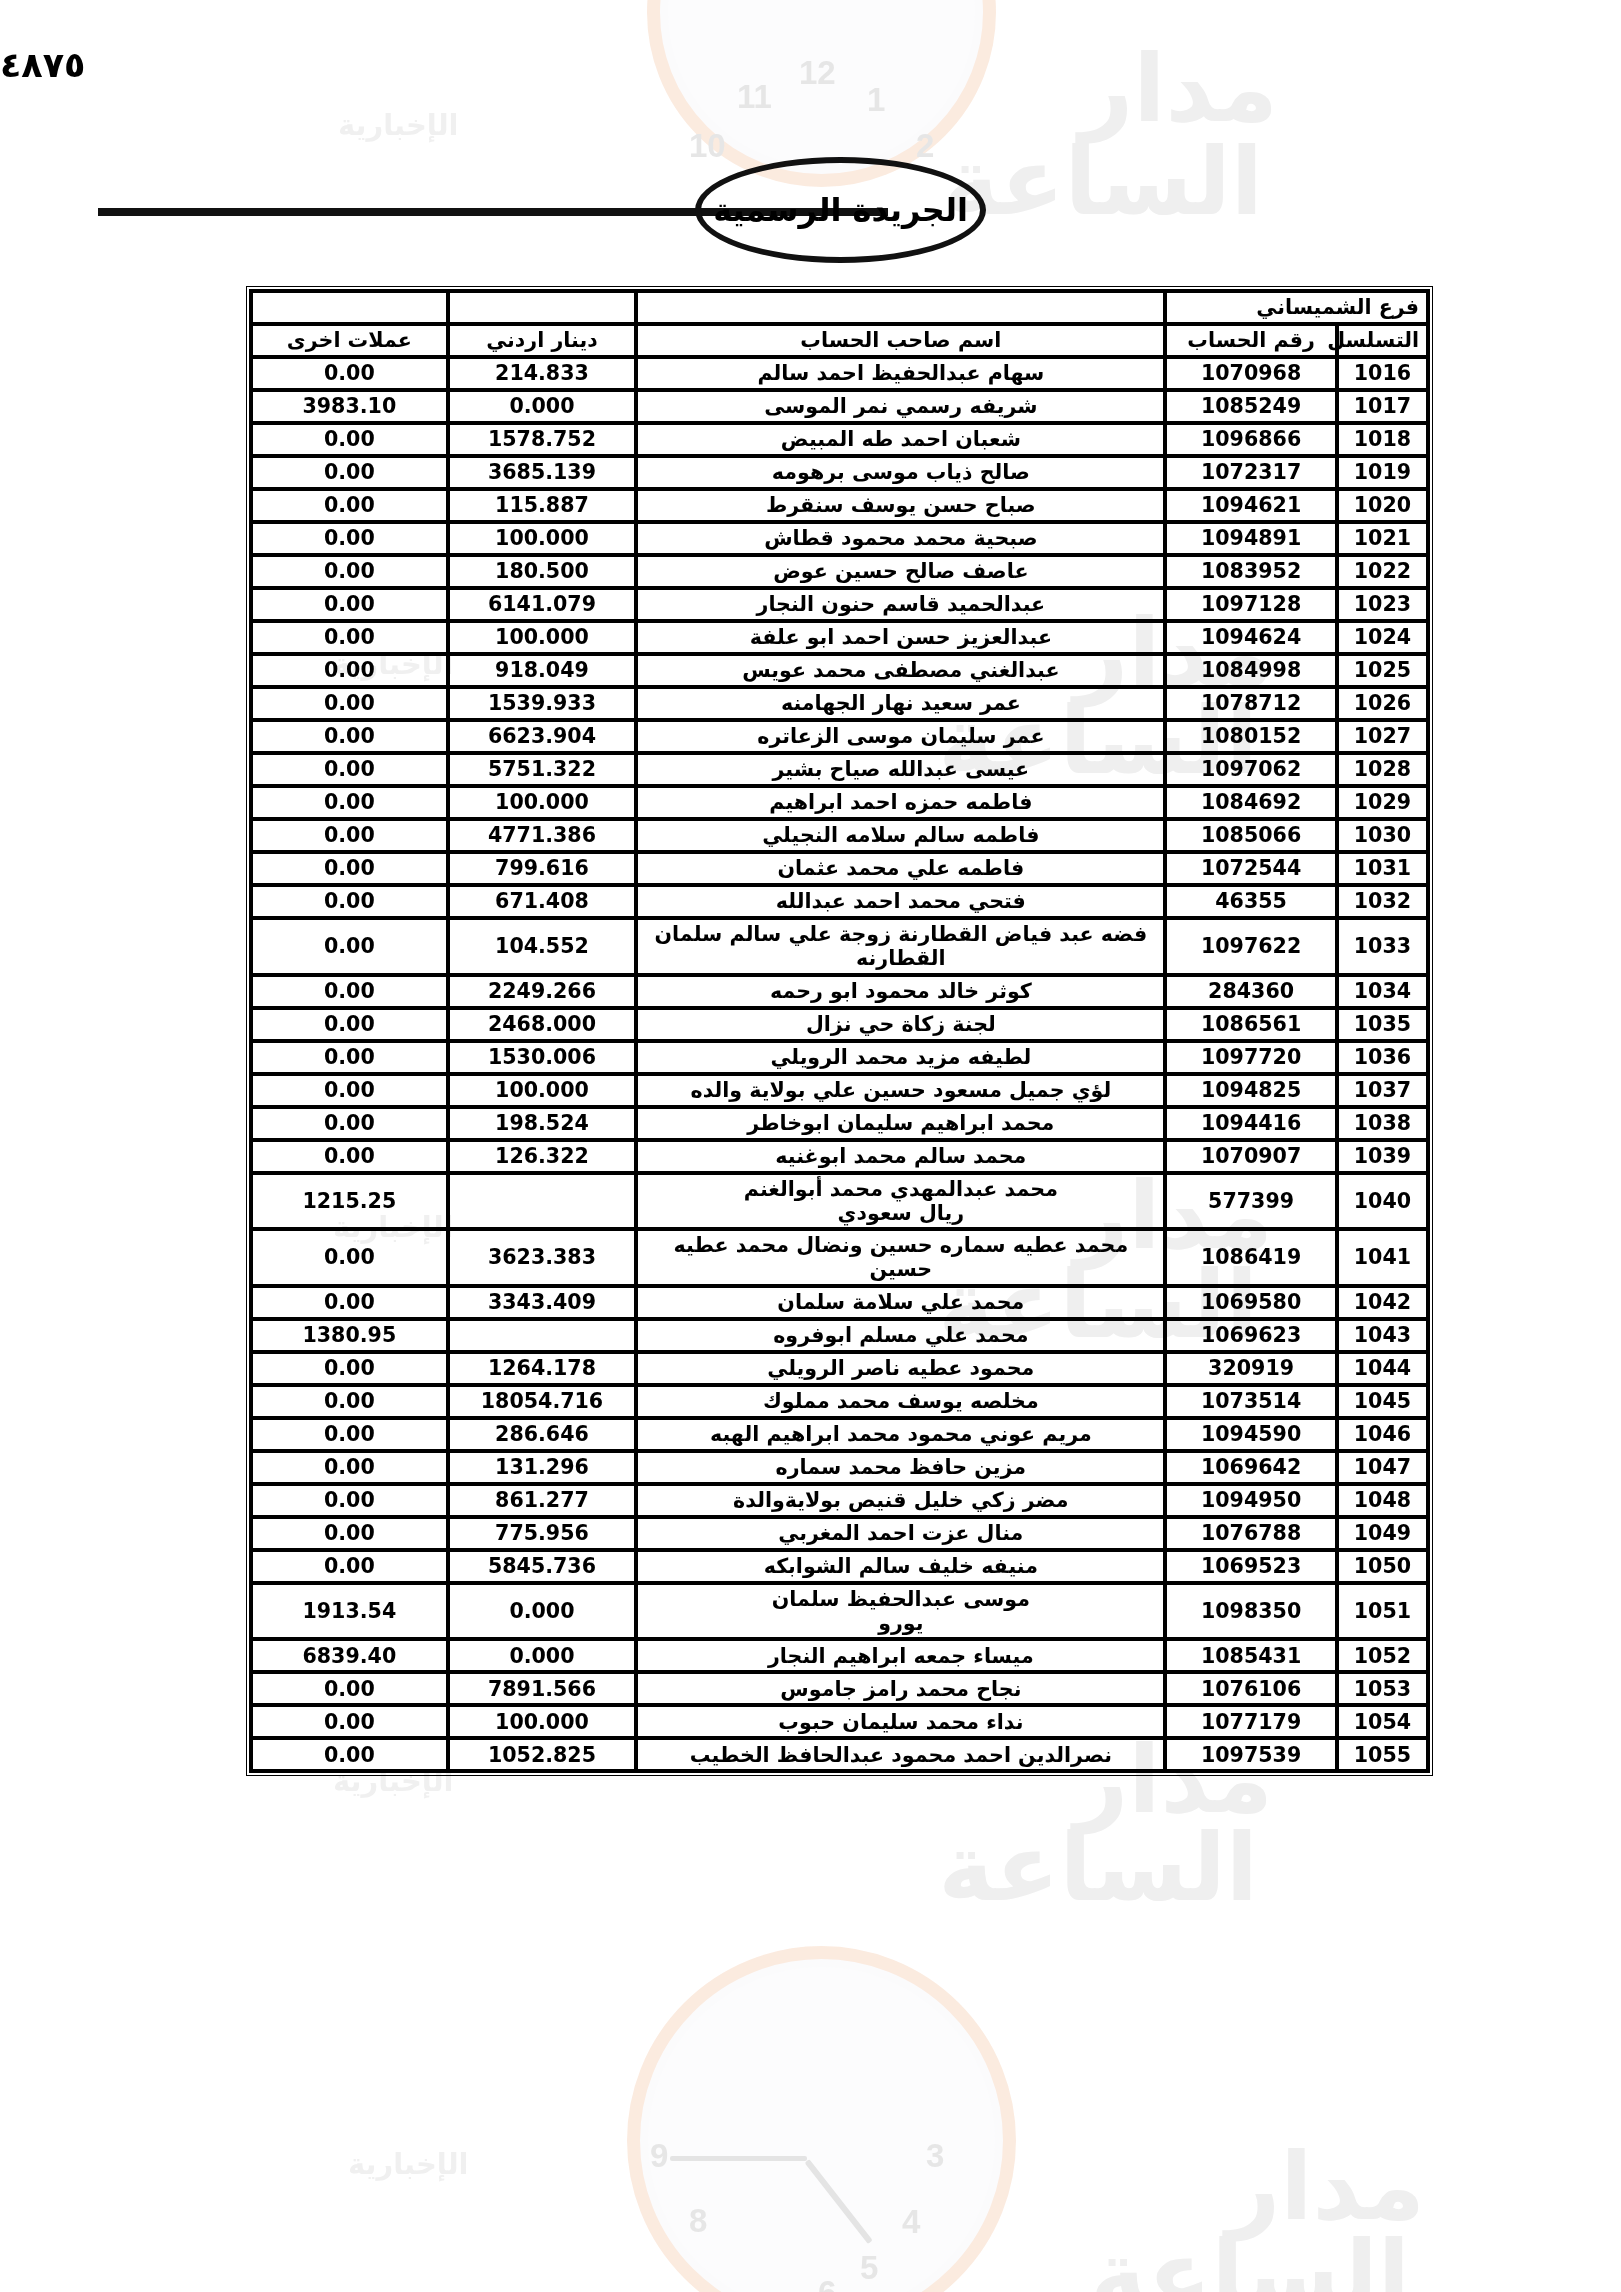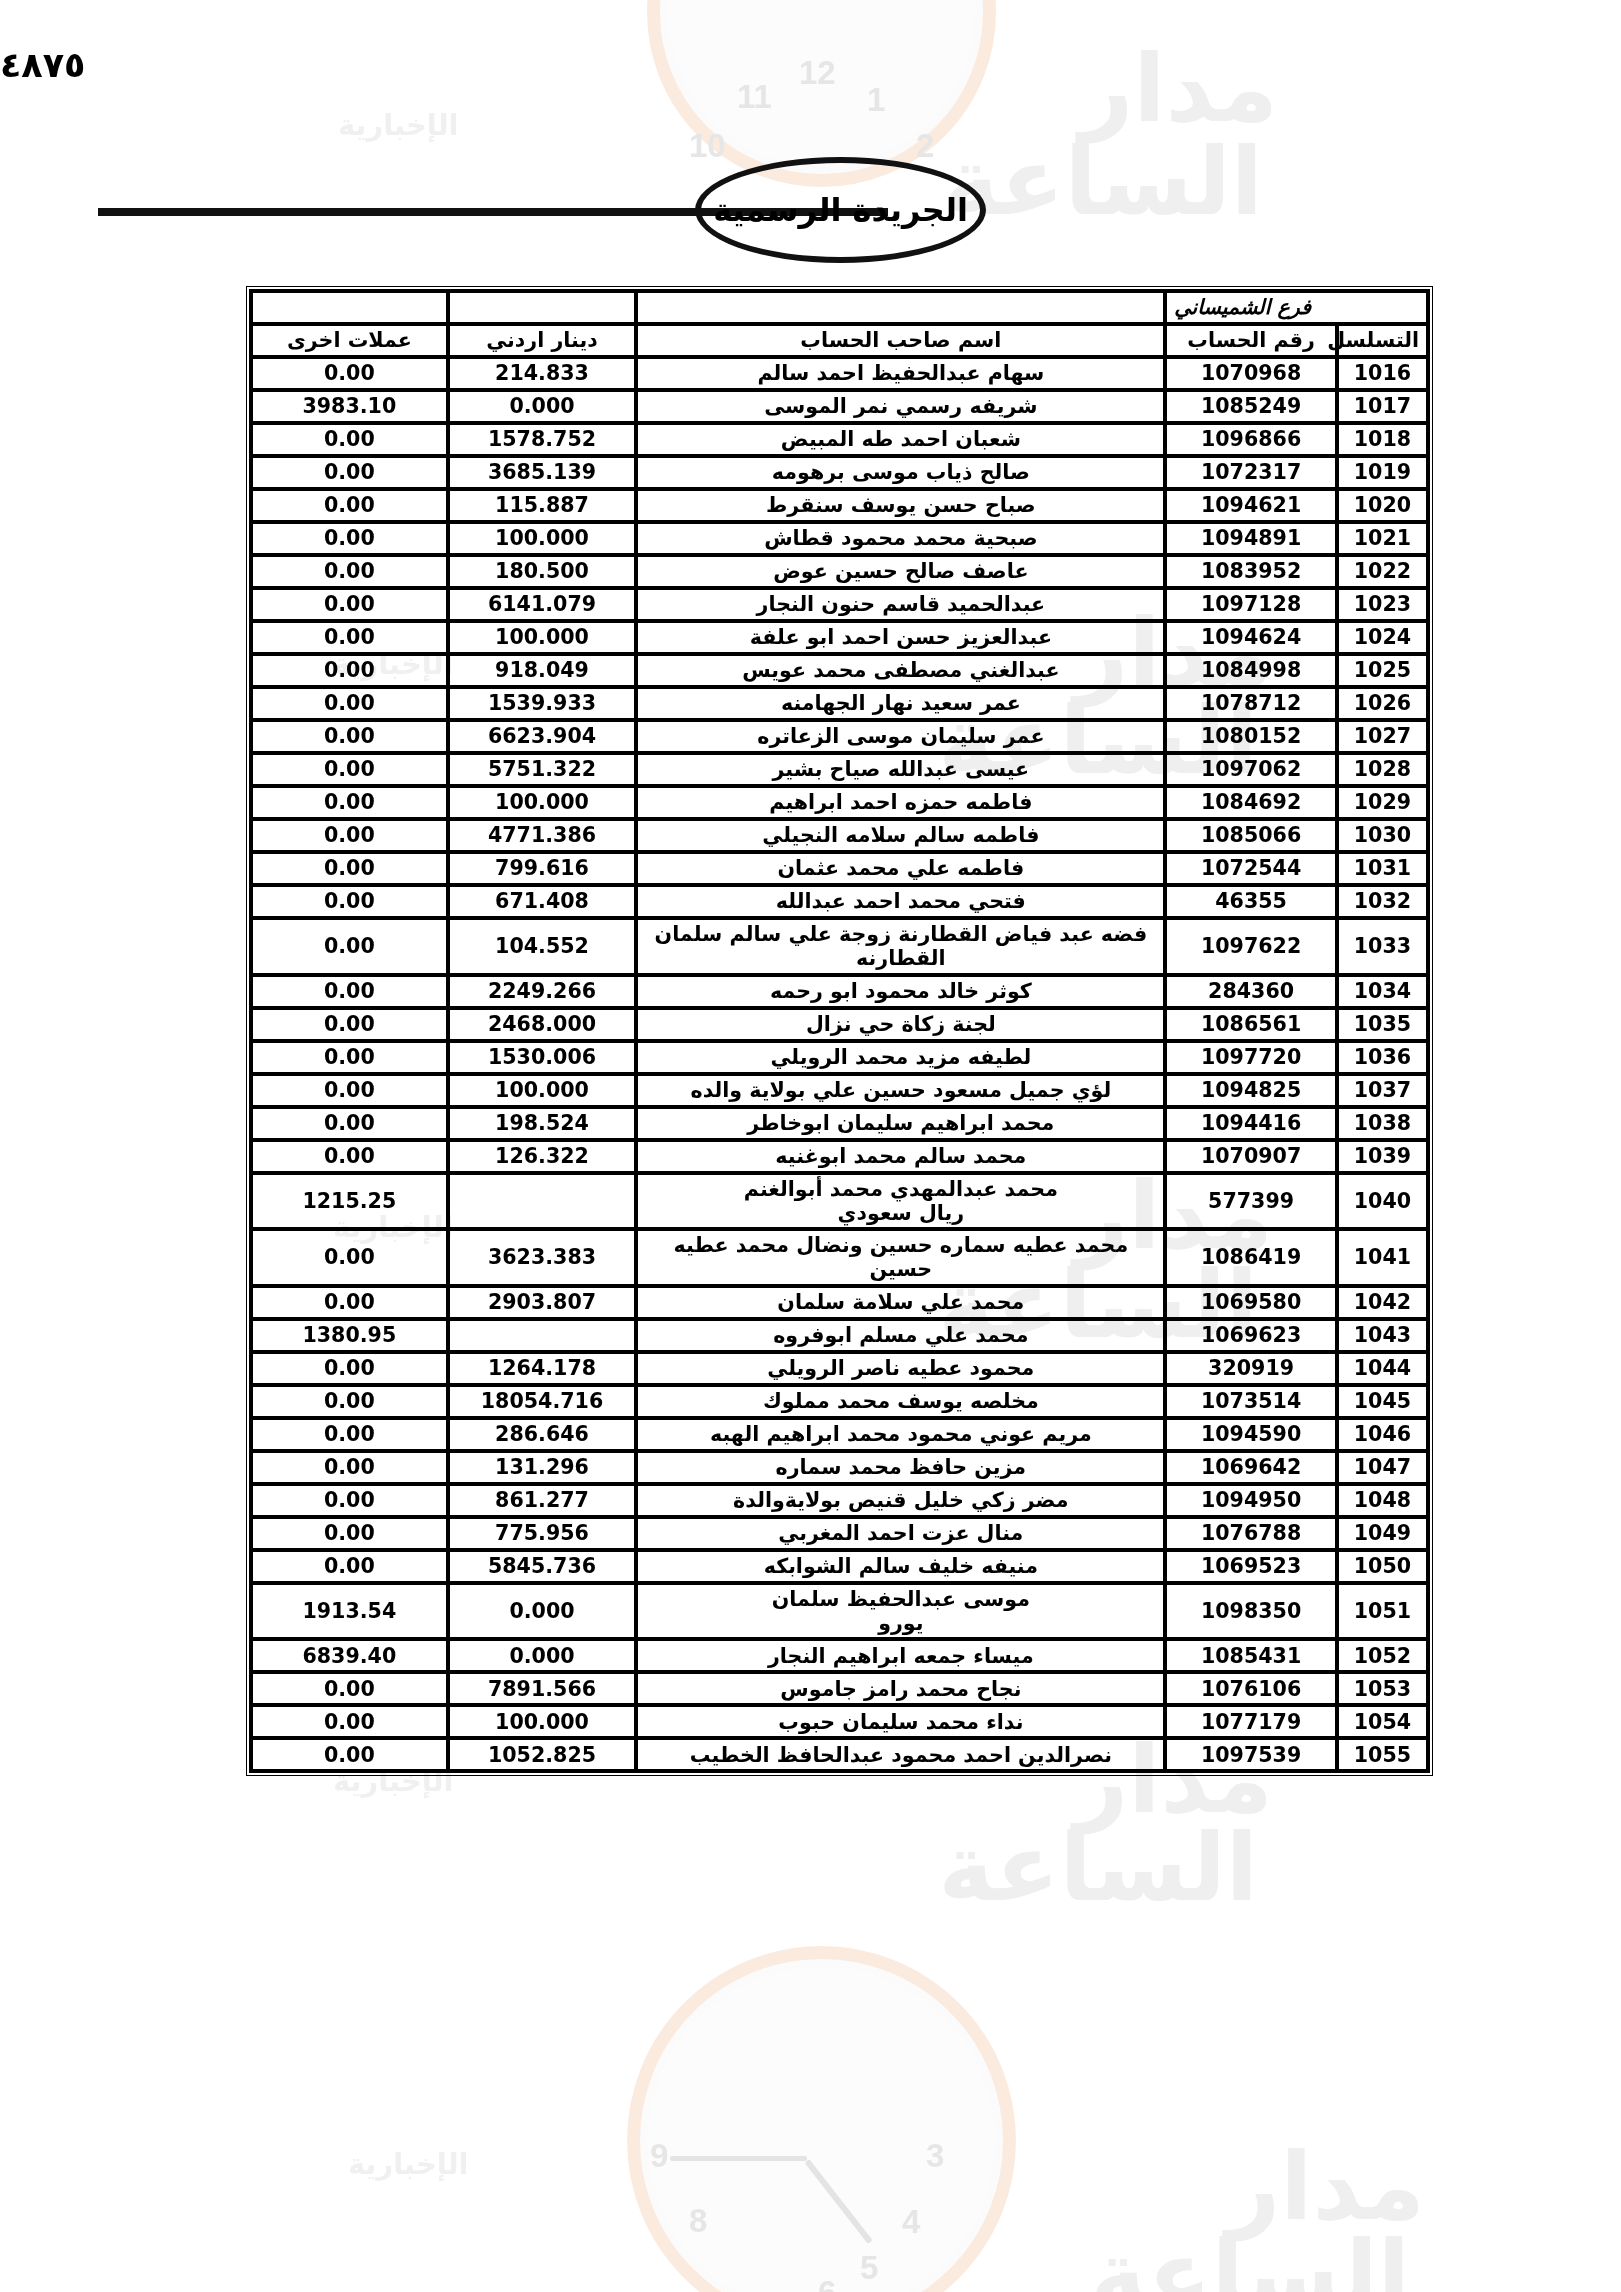--- a/index.html
+++ b/index.html
@@ -143,21 +143,21 @@
   col.c-seq   { width: 90px; }
   col.c-acct  { width: 169px; }
   col.c-name  { width: 522px; }
   col.c-jd    { width: 186px; }
   col.c-other { width: 194px; }
 
   td.seq, td.acct { text-align: center; }
   td.name { text-align: center; }
   td.jd, td.other { text-align: center; font-family: "Liberation Serif", serif; font-size: 22.5px; }
   th { text-align: center; }
-  .branch-cell { text-align: left; font-size: 21.6px; font-style: italic; }
+  .branch-cell { text-align: right; font-size: 21.6px; }
   .blank-cell { }
   .name-two-line { line-height: 1.3; }
 </style>
 </head>
 <body>
 
 <div class="wm-layer">
 
   <div class="wm-clock" style="left:647px; top:-162px; width:323px; height:323px;">
     <div class="face"></div>
@@ -469,21 +469,21 @@
           </td>
           <td class="jd">3623.383</td>
           <td class="other">0.00</td>
         </tr>
         <tr>
           <td class="seq">1042</td>
           <td class="acct">1069580</td>
           <td class="name">
             <div>محمد علي سلامة سلمان</div>
           </td>
-          <td class="jd">2903.807</td>
+          <td class="jd">3343.409</td>
           <td class="other">0.00</td>
         </tr>
         <tr>
           <td class="seq">1043</td>
           <td class="acct">1069623</td>
           <td class="name">
             <div>محمد علي مسلم ابوفروه</div>
           </td>
           <td class="jd"></td>
           <td class="other">1380.95</td>

